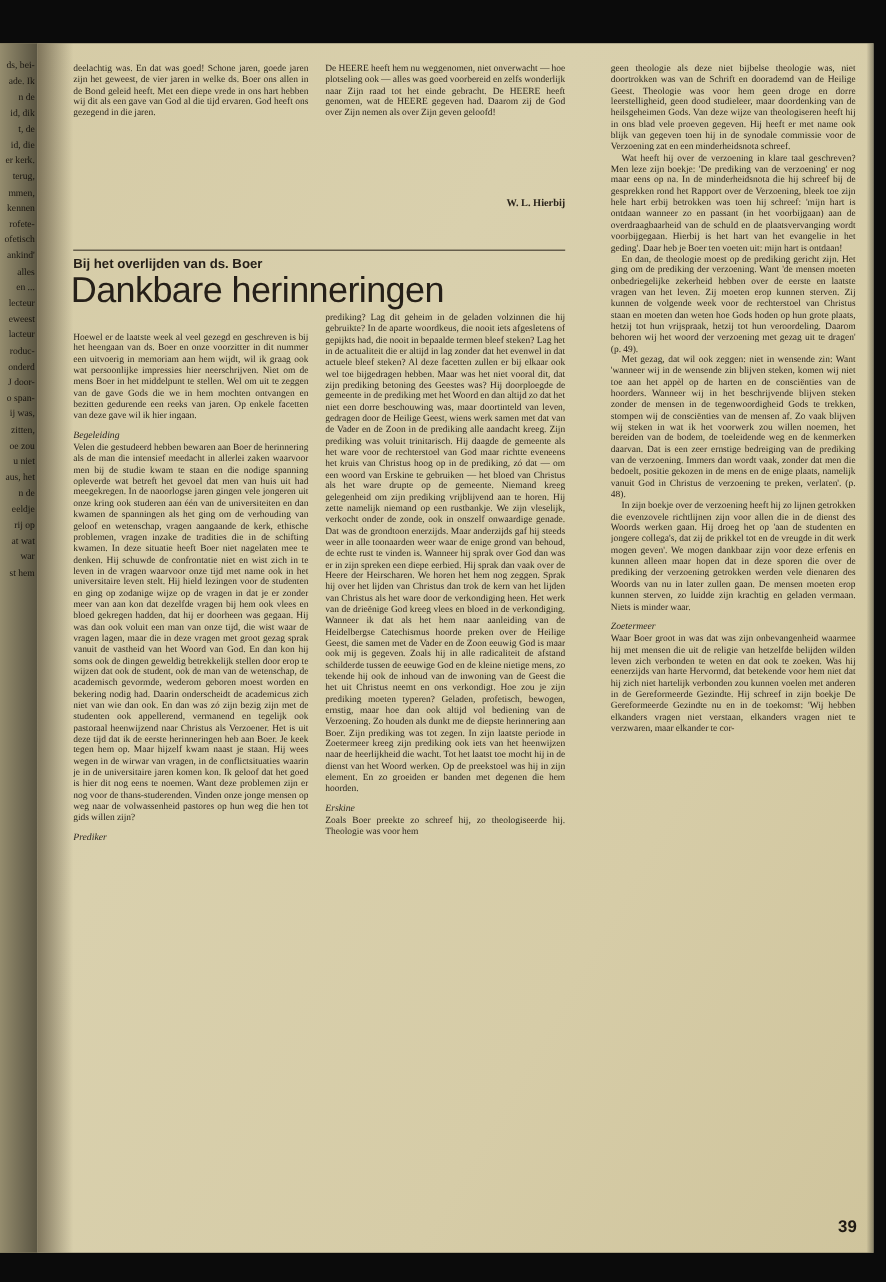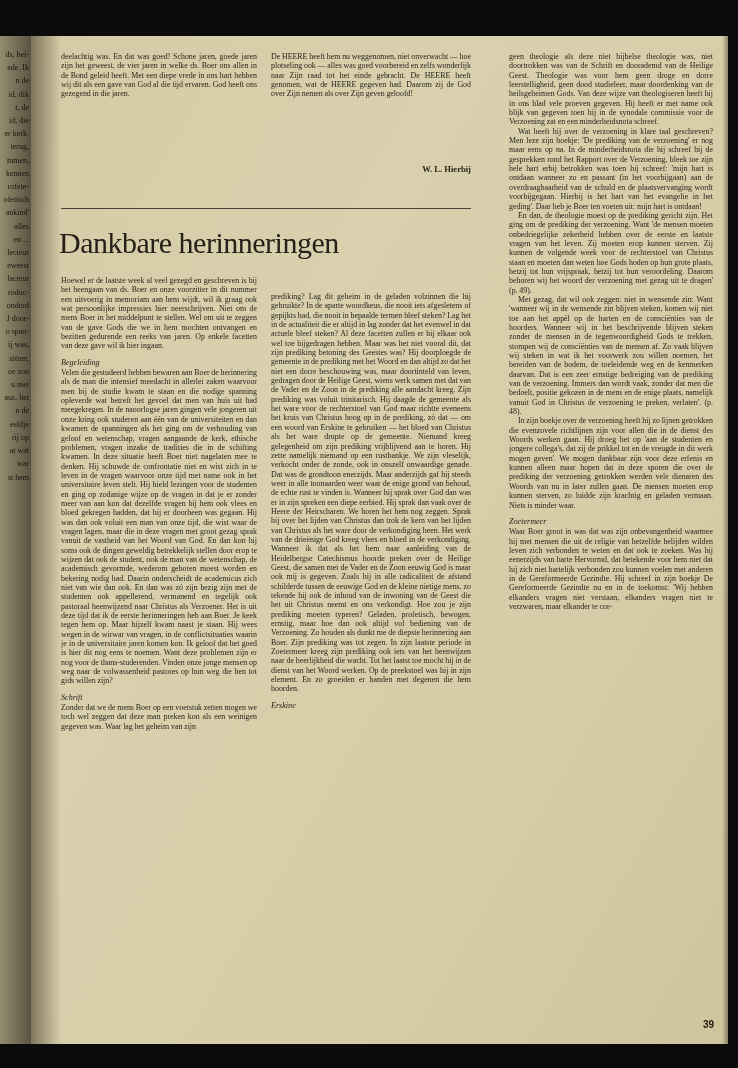--- a/index.html
+++ b/index.html
@@ -24,26 +24,26 @@
   .para + .para{text-indent:9px;}
   .subhead{font-style:italic;margin:7px 0 1px 0;font-size:8.1px;}
   #topcol1{left:30px;top:16px;width:196px;height:150px;}
   #topcol2{left:240px;top:16px;width:200px;height:150px;font-weight:normal;}
   #signature{position:absolute;left:240px;top:128px;width:200px;text-align:right;
              font-size:8.6px;font-weight:bold;color:#2a241b;}
   #rule{position:absolute;left:30px;top:172px;width:410px;height:1px;background:#4a4335;}
   #kicker{position:absolute;left:30px;top:178px;width:410px;color:#262019;
           font-family:"Liberation Sans",sans-serif;font-size:11px;font-weight:bold;}
   #headline{position:absolute;left:28px;top:190px;width:420px;color:#262019;
-          font-family:Liberation Serif, serif;font-size:30px;font-weight:400;letter-spacing:-0.5px;}
+          font-family:Liberation Sans, sans-serif;font-size:30px;font-weight:400;letter-spacing:-0.5px;}
   #col1{left:30px;top:240px;width:196px;height:736px;}
-  #col2{left:240px;top:256px;width:200px;height:736px;}
+  #col2{left:240px;top:224px;width:200px;height:736px;}
   #col3{left:458px;top:16px;width:204px;height:962px;margin-left:20px;}
   #pagenum{position:absolute;right:14px;bottom:14px;color:#1f1a13;
-           font-family:"Liberation Sans",sans-serif;font-size:10px;font-weight:bold;text-align:right;}
+           font-family:"Liberation Sans",sans-serif;font-size:14px;font-weight:bold;text-align:right;}
 </style>
 </head>
 <body>
 
 <div id="stage">
 
   <div id="spine">
     <div class="frag-wrap">
         <div class="frag">ds, bei-</div>
         <div class="frag">ade. Ik</div>
@@ -85,32 +85,33 @@
 
     <div id="topcol1" class="col">
         <p class="para">deelachtig was. En dat was goed! Schone jaren, goede jaren zijn het geweest, de vier jaren in welke ds. Boer ons allen in de Bond geleid heeft. Met een diepe vrede in ons hart hebben wij dit als een gave van God al die tijd ervaren. God heeft ons gezegend in die jaren.</p>
       </div>
     <div id="topcol2" class="col">
         <p class="para">De HEERE heeft hem nu weggenomen, niet onverwacht — hoe plotseling ook — alles was goed voorbereid en zelfs wonderlijk naar Zijn raad tot het einde gebracht. De HEERE heeft genomen, wat de HEERE gegeven had. Daarom zij de God over Zijn nemen als over Zijn geven geloofd!</p>
       </div>
     <div id="signature">W. L. Hierbij</div>
 
     <div id="rule"></div>
+    <div id="kicker">Bij het overlijden van ds. Boer</div>
     <div id="headline">Dankbare herinneringen</div>
 
     <div id="col1" class="col">
         <p class="para">Hoewel er de laatste week al veel gezegd en geschreven is bij het heengaan van ds. Boer en onze voorzitter in dit nummer een uitvoerig in memoriam aan hem wijdt, wil ik graag ook wat persoonlijke impressies hier neerschrijven. Niet om de mens Boer in het middelpunt te stellen. Wel om uit te zeggen van de gave Gods die we in hem mochten ontvangen en bezitten gedurende een reeks van jaren. Op enkele facetten van deze gave wil ik hier ingaan.</p>
         <div class="subhead">Begeleiding</div>
         <p class="para">Velen die gestudeerd hebben bewaren aan Boer de herinnering als de man die intensief meedacht in allerlei zaken waarvoor men bij de studie kwam te staan en die nodige spanning opleverde wat betreft het gevoel dat men van huis uit had meegekregen. In de naoorlogse jaren gingen vele jongeren uit onze kring ook studeren aan één van de universiteiten en dan kwamen de spanningen als het ging om de verhouding van geloof en wetenschap, vragen aangaande de kerk, ethische problemen, vragen inzake de tradities die in de schifting kwamen. In deze situatie heeft Boer niet nagelaten mee te denken. Hij schuwde de confrontatie niet en wist zich in te leven in de vragen waarvoor onze tijd met name ook in het universitaire leven stelt. Hij hield lezingen voor de studenten en ging op zodanige wijze op de vragen in dat je er zonder meer van aan kon dat dezelfde vragen bij hem ook vlees en bloed gekregen hadden, dat hij er doorheen was gegaan. Hij was dan ook voluit een man van onze tijd, die wist waar de vragen lagen, maar die in deze vragen met groot gezag sprak vanuit de vastheid van het Woord van God. En dan kon hij soms ook de dingen geweldig betrekkelijk stellen door erop te wijzen dat ook de student, ook de man van de wetenschap, de academisch gevormde, wederom geboren moest worden en bekering nodig had. Daarin onderscheidt de academicus zich niet van wie dan ook. En dan was zó zijn bezig zijn met de studenten ook appellerend, vermanend en tegelijk ook pastoraal heenwijzend naar Christus als Verzoener. Het is uit deze tijd dat ik de eerste herinneringen heb aan Boer. Je keek tegen hem op. Maar hijzelf kwam naast je staan. Hij wees wegen in de wirwar van vragen, in de conflictsituaties waarin je in de universitaire jaren komen kon. Ik geloof dat het goed is hier dit nog eens te noemen. Want deze problemen zijn er nog voor de thans-studerenden. Vinden onze jonge mensen op weg naar de volwassenheid pastores op hun weg die hen tot gids willen zijn?</p>
-        <div class="subhead">Schrift</div>
-        <p class="para">Zonder dat we de mens Boer op een voetstuk zetten mogen we toch wel zeggen dat deze man preken kon als een weinigen gegeven was. Waar lag het geheim van zijn</p>
+        <div class="subhead">Prediker</div>
       </div>
     <div id="col2" class="col">
         <p class="para">prediking? Lag dit geheim in de geladen volzinnen die hij gebruikte? In de aparte woordkeus, die nooit iets afgesletens of gepijkts had, die nooit in bepaalde termen bleef steken? Lag het in de actualiteit die er altijd in lag zonder dat het evenwel in dat actuele bleef steken? Al deze facetten zullen er bij elkaar ook wel toe bijgedragen hebben. Maar was het niet vooral dit, dat zijn prediking betoning des Geestes was? Hij doorploegde de gemeente in de prediking met het Woord en dan altijd zo dat het niet een dorre beschouwing was, maar doortinteld van leven, gedragen door de Heilige Geest, wiens werk samen met dat van de Vader en de Zoon in de prediking alle aandacht kreeg. Zijn prediking was voluit trinitarisch. Hij daagde de gemeente als het ware voor de rechterstoel van God maar richtte eveneens het kruis van Christus hoog op in de prediking, zó dat — om een woord van Erskine te gebruiken — het bloed van Christus als het ware drupte op de gemeente. Niemand kreeg gelegenheid om zijn prediking vrijblijvend aan te horen. Hij zette namelijk niemand op een rustbankje. We zijn vleselijk, verkocht onder de zonde, ook in onszelf onwaardige genade. Dat was de grondtoon enerzijds. Maar anderzijds gaf hij steeds weer in alle toonaarden weer waar de enige grond van behoud, de echte rust te vinden is. Wanneer hij sprak over God dan was er in zijn spreken een diepe eerbied. Hij sprak dan vaak over de Heere der Heirscharen. We horen het hem nog zeggen. Sprak hij over het lijden van Christus dan trok de kern van het lijden van Christus als het ware door de verkondiging heen. Het werk van de drieënige God kreeg vlees en bloed in de verkondiging. Wanneer ik dat als het hem naar aanleiding van de Heidelbergse Catechismus hoorde preken over de Heilige Geest, die samen met de Vader en de Zoon eeuwig God is maar ook mij is gegeven. Zoals hij in alle radicaliteit de afstand schilderde tussen de eeuwige God en de kleine nietige mens, zo tekende hij ook de inhoud van de inwoning van de Geest die het uit Christus neemt en ons verkondigt. Hoe zou je zijn prediking moeten typeren? Geladen, profetisch, bewogen, ernstig, maar hoe dan ook altijd vol bediening van de Verzoening. Zo houden als dunkt me de diepste herinnering aan Boer. Zijn prediking was tot zegen. In zijn laatste periode in Zoetermeer kreeg zijn prediking ook iets van het heenwijzen naar de heerlijkheid die wacht. Tot het laatst toe mocht hij in de dienst van het Woord werken. Op de preekstoel was hij in zijn element. En zo groeiden er banden met degenen die hem hoorden.</p>
         <div class="subhead">Erskine</div>
+        <p class="para">Zoals Boer preekte zo schreef hij, zo theologiseerde hij. Theologie was voor hem</p>
       </div>
     <div id="col3" class="col">
         <p class="para">geen theologie als deze niet bijbelse theologie was, niet doortrokken was van de Schrift en doorademd van de Heilige Geest. Theologie was voor hem geen droge en dorre leerstelligheid, geen dood studieleer, maar doordenking van de heilsgeheimen Gods. Van deze wijze van theologiseren heeft hij in ons blad vele proeven gegeven. Hij heeft er met name ook blijk van gegeven toen hij in de synodale commissie voor de Verzoening zat en een minderheidsnota schreef.</p>
         <p class="para">Wat heeft hij over de verzoening in klare taal geschreven? Men leze zijn boekje: 'De prediking van de verzoening' er nog maar eens op na. In de minderheidsnota die hij schreef bij de gesprekken rond het Rapport over de Verzoening, bleek toe zijn hele hart erbij betrokken was toen hij schreef: 'mijn hart is ontdaan wanneer zo en passant (in het voorbijgaan) aan de overdraagbaarheid van de schuld en de plaatsvervanging wordt voorbijgegaan. Hierbij is het hart van het evangelie in het geding'. Daar heb je Boer ten voeten uit: mijn hart is ontdaan!</p>
         <p class="para">En dan, de theologie moest op de prediking gericht zijn. Het ging om de prediking der verzoening. Want 'de mensen moeten onbedriegelijke zekerheid hebben over de eerste en laatste vragen van het leven. Zij moeten erop kunnen sterven. Zij kunnen de volgende week voor de rechterstoel van Christus staan en moeten dan weten hoe Gods hoden op hun grote plaats, hetzij tot hun vrijspraak, hetzij tot hun veroordeling. Daarom behoren wij het woord der verzoening met gezag uit te dragen' (p. 49).</p>
         <p class="para">Met gezag, dat wil ook zeggen: niet in wensende zin: Want 'wanneer wij in de wensende zin blijven steken, komen wij niet toe aan het appèl op de harten en de consciënties van de hoorders. Wanneer wij in het beschrijvende blijven steken zonder de mensen in de tegenwoordigheid Gods te trekken, stompen wij de consciënties van de mensen af. Zo vaak blijven wij steken in wat ik het voorwerk zou willen noemen, het bereiden van de bodem, de toeleidende weg en de kenmerken daarvan. Dat is een zeer ernstige bedreiging van de prediking van de verzoening. Immers dan wordt vaak, zonder dat men die bedoelt, positie gekozen in de mens en de enige plaats, namelijk vanuit God in Christus de verzoening te preken, verlaten'. (p. 48).</p>
         <p class="para">In zijn boekje over de verzoening heeft hij zo lijnen getrokken die evenzovele richtlijnen zijn voor allen die in de dienst des Woords werken gaan. Hij droeg het op 'aan de studenten en jongere collega's, dat zij de prikkel tot en de vreugde in dit werk mogen geven'. We mogen dankbaar zijn voor deze erfenis en kunnen alleen maar hopen dat in deze sporen die over de prediking der verzoening getrokken werden vele dienaren des Woords van nu in later zullen gaan. De mensen moeten erop kunnen sterven, zo luidde zijn krachtig en geladen vermaan. Niets is minder waar.</p>
         <div class="subhead">Zoetermeer</div>
         <p class="para">Waar Boer groot in was dat was zijn onbevangenheid waarmee hij met mensen die uit de religie van hetzelfde belijden wilden leven zich verbonden te weten en dat ook te zoeken. Was hij eenerzijds van harte Hervormd, dat betekende voor hem niet dat hij zich niet hartelijk verbonden zou kunnen voelen met anderen in de Gereformeerde Gezindte. Hij schreef in zijn boekje De Gereformeerde Gezindte nu en in de toekomst: 'Wij hebben elkanders vragen niet verstaan, elkanders vragen niet te verzwaren, maar elkander te cor-</p>
       </div>

